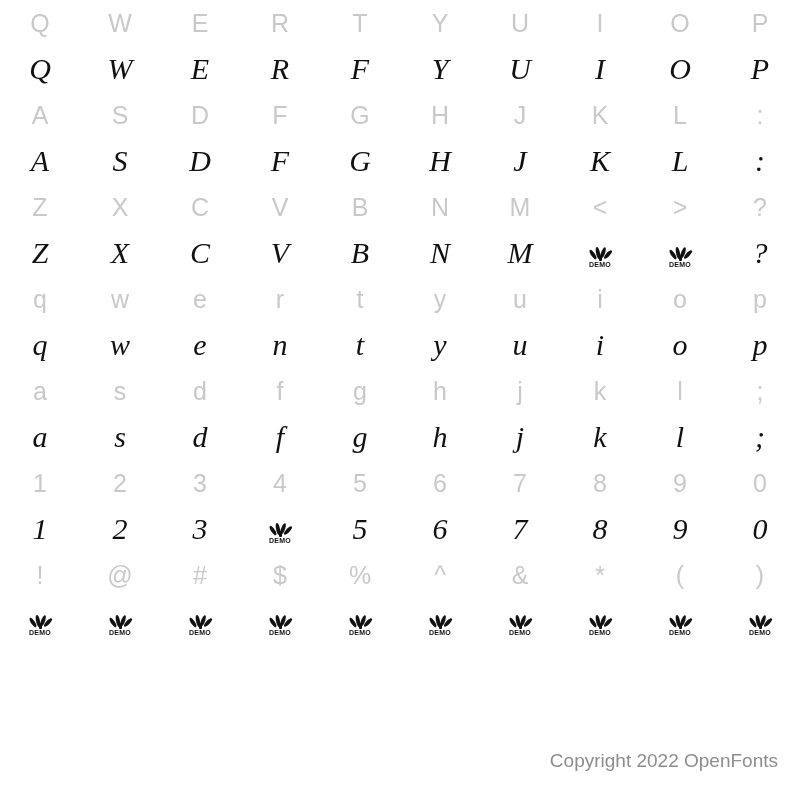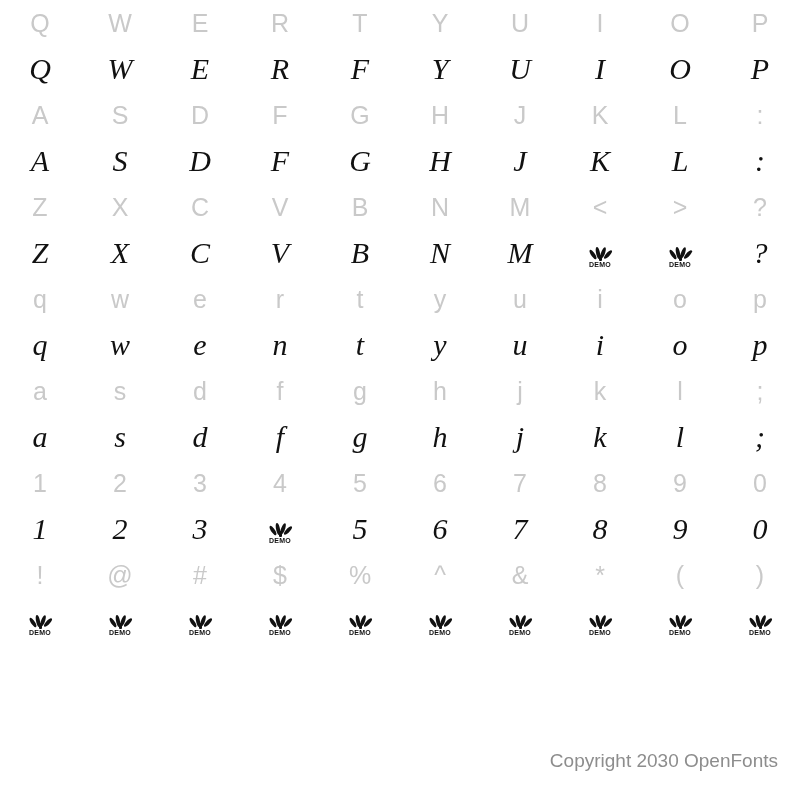--- a/index.html
+++ b/index.html
@@ -663,16 +663,16 @@
             <i class="l3"></i>
             <i class="l4"></i>
             <i class="stem"></i>
           </span>
           <span class="word">DEMO</span>
         </span>
       </div>
     </div>
 
   <div id="footer">
-    <span id="copyright">Copyright 2030 OpenFonts</span>
+    <span id="copyright">Copyright 2022 OpenFonts</span>
   </div>
 
 </div>
 
 </body></html>

